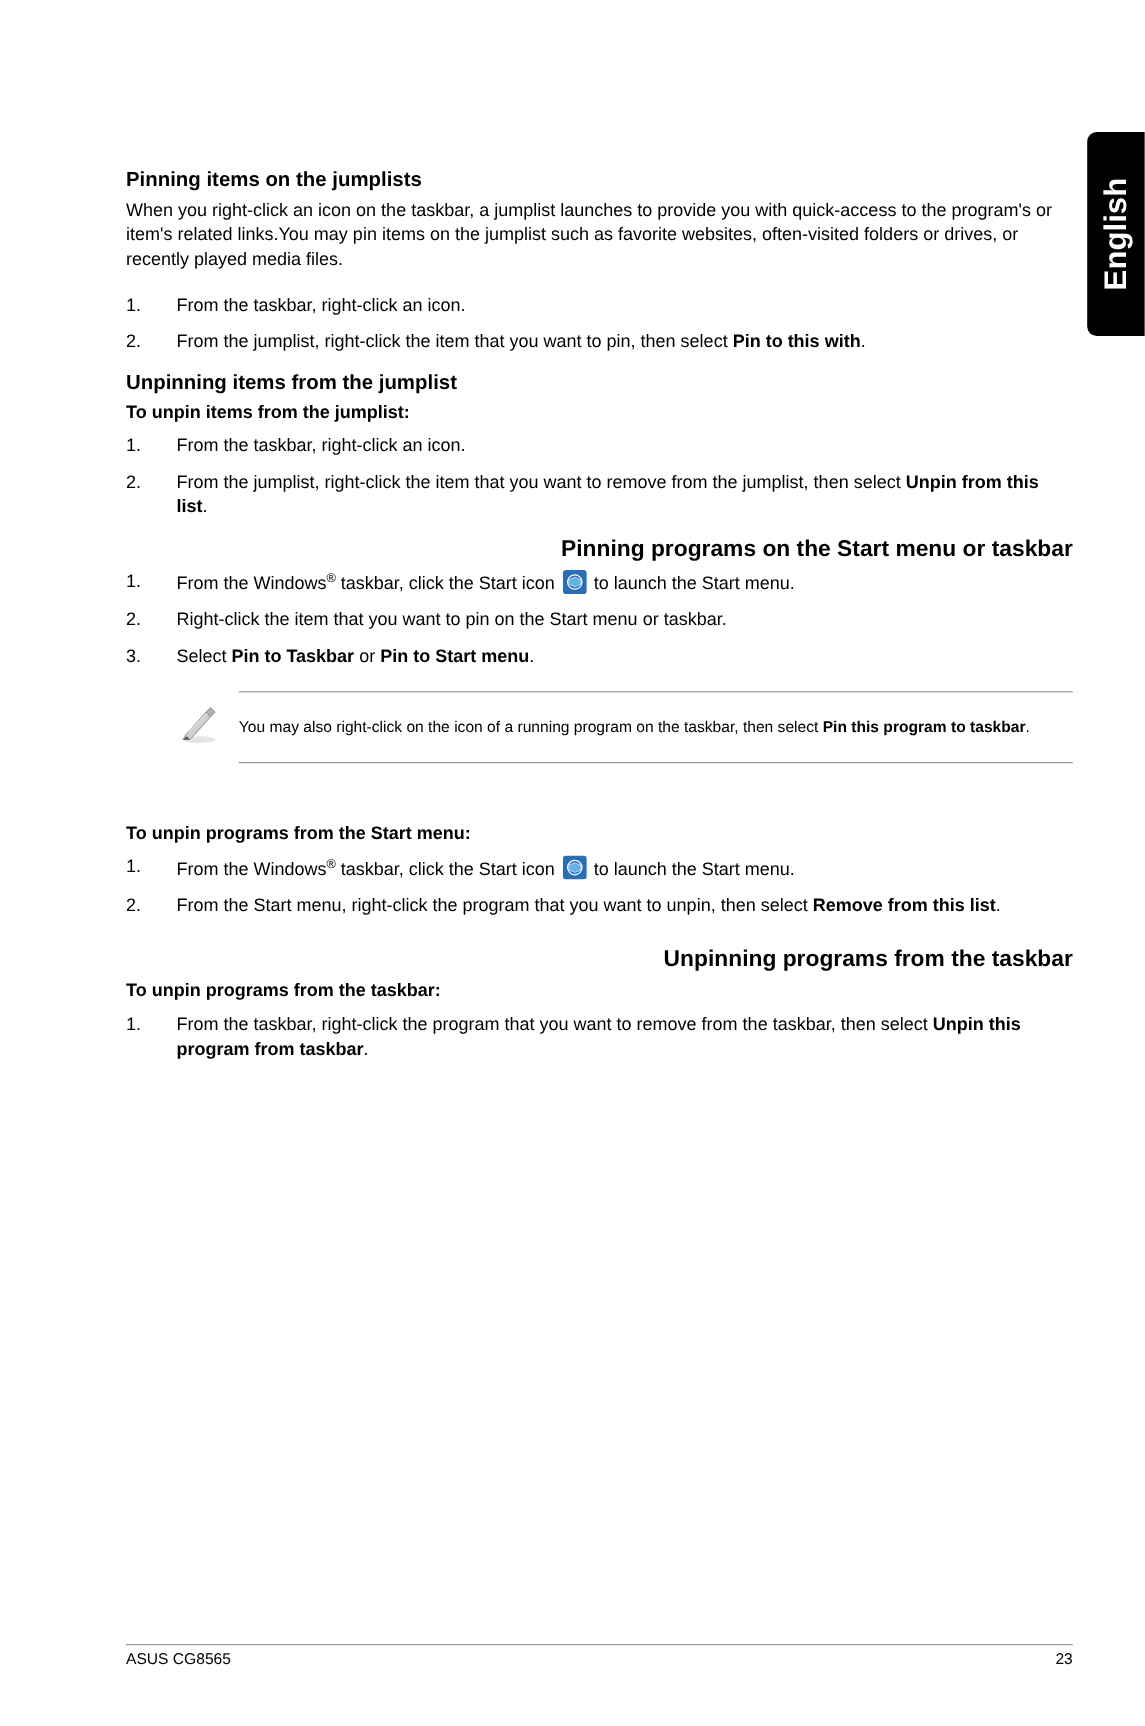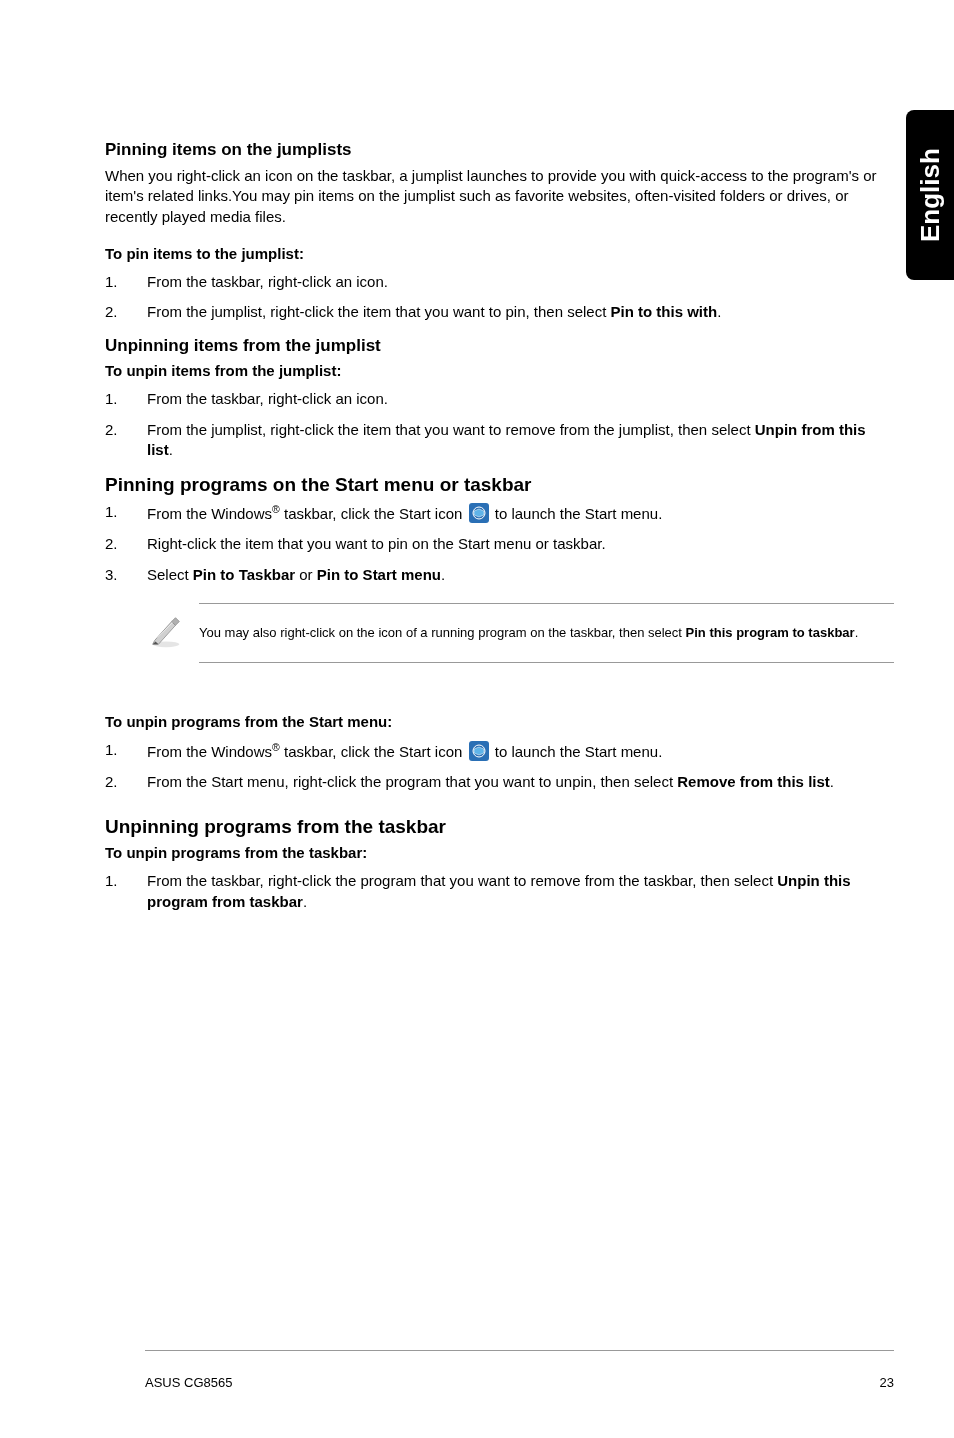--- a/index.html
+++ b/index.html
@@ -33,58 +33,56 @@
     transform: rotate(180deg);
     border-radius: 0 8px 8px 0;
   }
   .h3 { font-size: 17px; font-weight: bold; margin-bottom: 6px; }
   .body-text { font-size: 15px; line-height: 1.35; margin-bottom: 18px; }
   .sub-head { font-size: 15px; font-weight: bold; margin-bottom: 10px; }
   .list { margin-bottom: 14px; }
   .list-item { display: flex; font-size: 15px; line-height: 1.35; margin-bottom: 10px; }
   .list-num { width: 42px; flex-shrink: 0; }
   .list-body { flex: 1; }
-  .h2 { font-size: 19px; font-weight: bold; margin-bottom: 6px; margin-top: 4px; }
+  .h2 { font-size: 19px; font-weight: bold; margin-bottom: 6px; margin-top: 4px; text-align: right; }
   .note-block { display: flex; align-items: center; margin: 18px 0 50px 42px; }
   .note-icon { width: 52px; flex-shrink: 0; }
   .note-body { flex: 1; border-top: 1px solid #999; border-bottom: 1px solid #999; padding: 20px 0; font-size: 13px; line-height: 1.4; }
   .start-icon {
     display: inline-block;
     width: 20px;
     height: 20px;
     vertical-align: -4px;
     margin: 0 2px;
   }
   .start-icon svg { width: 100%; height: 100%; }
   .footer {
     position: absolute;
     bottom: 48px;
     left: 105px;
     right: 60px;
     border-top: 1px solid #999;
-    padding-top: 24px;
+    padding-top: 4px;
     font-size: 13px;
     display: flex;
     justify-content: space-between;
-    margin-left: 40px;
   }
   .bold { font-weight: bold; }
   .sup { font-size: 0.7em; vertical-align: super; }
   .gap-md { margin-top: 24px; }
 </style>
 </head>
 <body>
 
 <div class="side-tab">English</div>
 
 <div class="page">
 
   <div class="h3">Pinning items on the jumplists</div>
   <div class="body-text">When you right-click an icon on the taskbar, a jumplist launches to provide you with quick-access to the program's or item's related links.You may pin items on the jumplist such as favorite websites, often-visited folders or drives, or recently played media files.</div>
-  <div class="sub-head">To pin items to the jumplist:</div>
   <div class="list">
     <div class="list-item">
       <div class="list-num">1.</div>
       <div class="list-body">From the taskbar, right-click an icon.</div>
     </div>
     <div class="list-item">
       <div class="list-num">2.</div>
       <div class="list-body"><span>From the jumplist, right-click the item that you want to pin, then select </span><span class="bold">Pin to this with</span><span>.</span></div>
     </div>
   </div>

